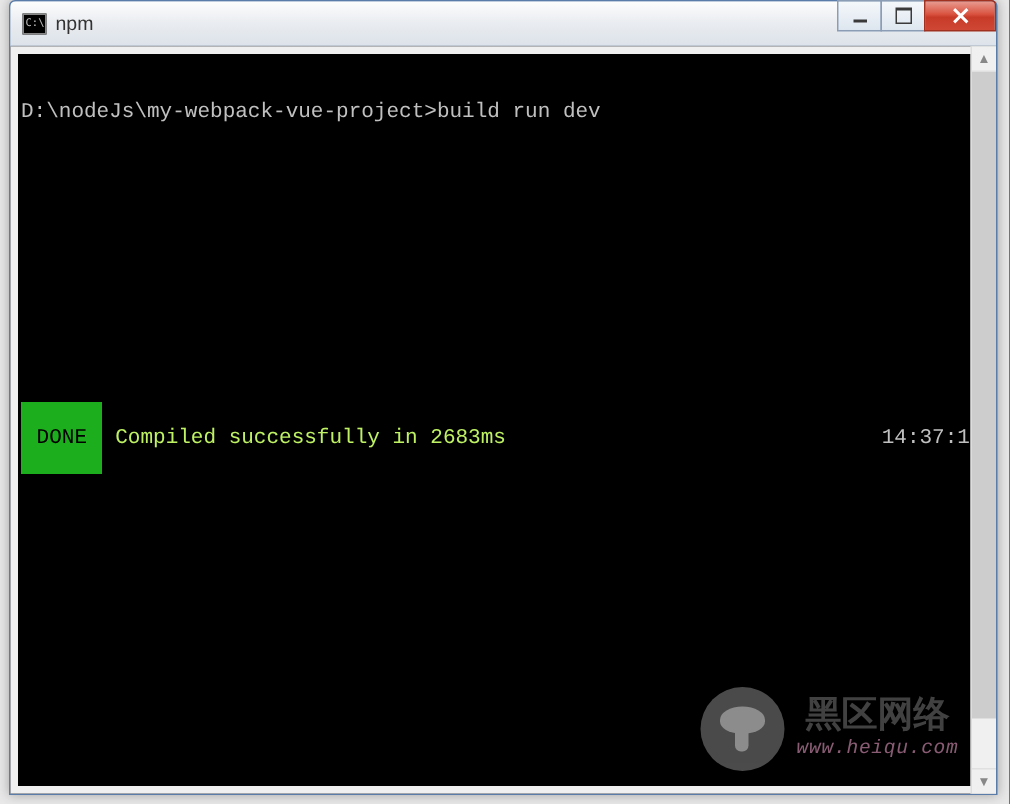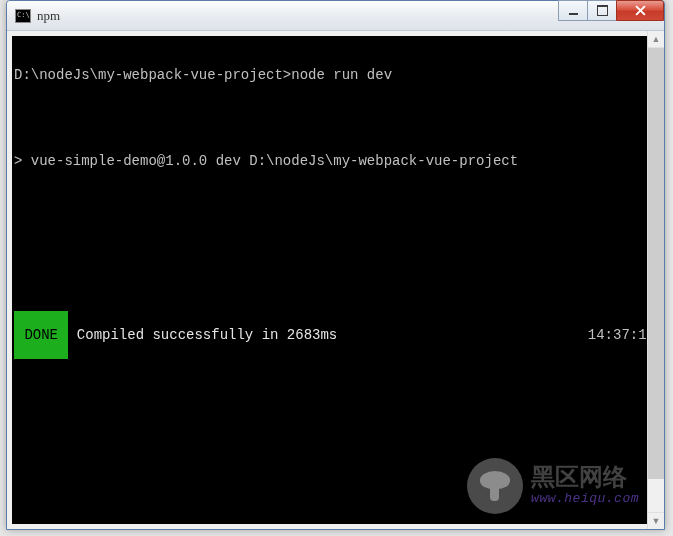--- a/index.html
+++ b/index.html
@@ -62,21 +62,20 @@
     }
     .titlebar-icon-text {
       color: #c0c0c0;
       font-size: 7px;
       font-family: monospace;
       line-height: 1;
     }
     .titlebar-title {
       font-size: 13px;
       color: #333;
-      font-family: Liberation Serif, serif;
     }
     .window-controls {
       position: absolute;
       right: 0;
       top: -1px;
       display: flex;
       height: 22px;
     }
     .win-btn {
       width: 30px;
@@ -133,21 +132,21 @@
     }
     .line {
       display: block;
     }
     .done-badge {
       background: #1dae1d;
       color: #000;
       padding: 16px 2px;
     }
     .green-text {
-      color: #e5e5e5;
+      color: #bef264;
       text-align: center;
     }
     .timestamp {
       position: absolute;
       right: 2px;
     }
     .done-line {
       position: relative;
     }
     .watermark {
@@ -188,29 +187,30 @@
       background: #fff;
       border-radius: 0 0 4px 4px;
       position: absolute;
       bottom: 0;
       left: 10px;
     }
     .watermark-text {
       display: flex;
       flex-direction: column;
       line-height: 1.1;
+      text-align: center;
     }
     .watermark-cn {
       font-size: 24px;
       color: #777;
       font-weight: bold;
     }
     .watermark-url {
       font-size: 13px;
-      color: #8b5cf6;
+      color: #f9a8d4;
       font-style: italic;
       letter-spacing: 0.5px;
     }
     .scrollbar {
       position: absolute;
       right: 0;
       top: 30px;
       bottom: 0;
       width: 17px;
       background: #f0f0f0;
@@ -252,23 +252,22 @@
       <div class="win-btn close">
         <svg viewBox="0 0 10 10">
           <path d="M1 1 L9 9 M9 1 L1 9" stroke="#fff" stroke-width="1.8" fill="none"></path>
         </svg>
       </div>
     </div>
   </div>
 
   <div class="terminal">
     <div class="terminal-content">
-<span class="line"><span>D:\nodeJs\my-webpack-vue-project&gt;</span><span>node run dev</span></span>
-<span class="line"> </span>
-<span class="line">&gt; vue-simple-demo@1.0.0 dev D:\nodeJs\my-webpack-vue-project</span>
+<span class="line"><span>D:\nodeJs\my-webpack-vue-project&gt;</span><span>build run dev</span></span>
+<span class="line"> </span>
 <span class="line"> </span>
 <span class="line"> </span>
 <span class="line"> </span>
 <span class="line done-line"><span class="done-badge"> DONE </span><span class="green-text"> Compiled successfully in 2683ms</span><span class="timestamp">14:37:14</span></span>
 <span class="line"> </span>
 <span class="line"> </span>
 
 
 
     </div>

